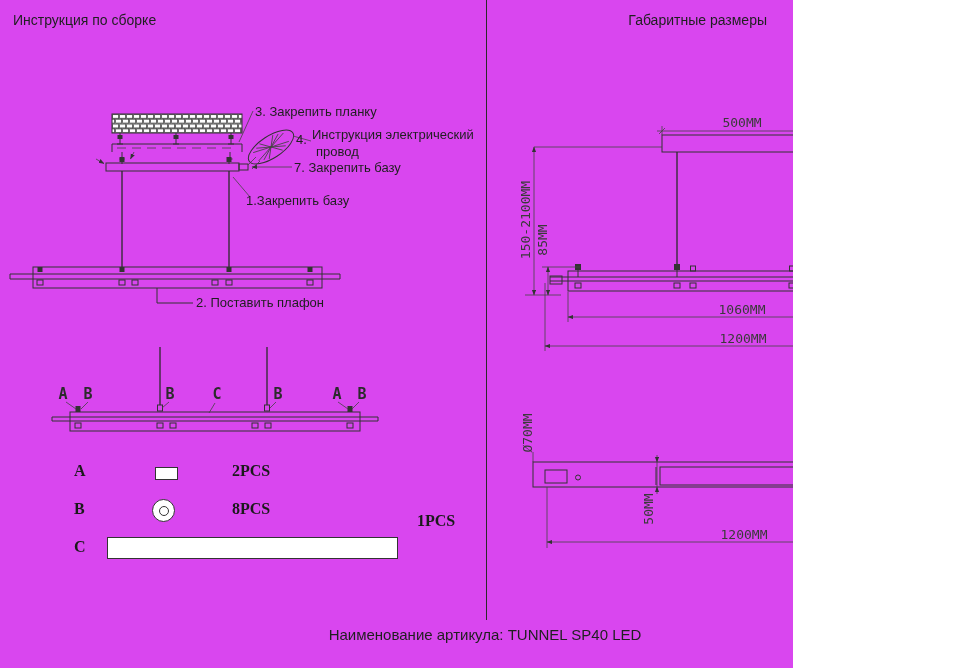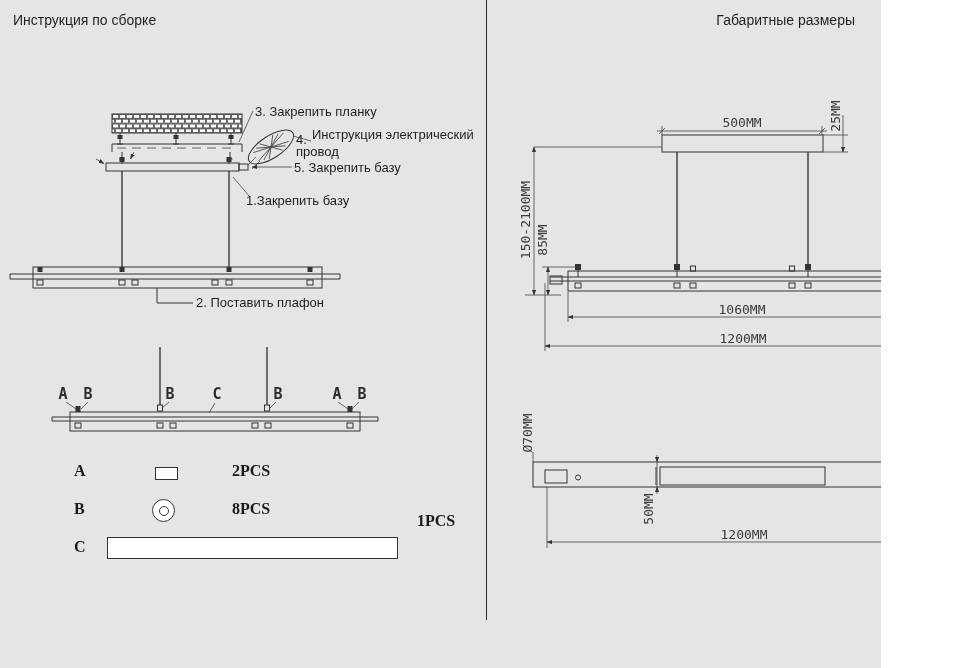--- a/index.html
+++ b/index.html
@@ -1,16 +1,16 @@
 <!DOCTYPE html>
 <html><head>
 <meta charset="utf-8">
 <style>
   html,body{margin:0;padding:0;background:#fff;}
-  #page{position:relative;width:881px;height:668px;background:#e5e5e5;overflow:hidden;
+  #page{position:relative;width:793px;height:668px;background:#d946ef;overflow:hidden;
         font-family:"Liberation Sans",sans-serif;color:#222;}
   svg{position:absolute;left:0;top:0;}
   .ln{fill:none;stroke:#333;stroke-width:1;}
   .thin{fill:none;stroke:#444;stroke-width:0.8;}
   .wire{fill:none;stroke:#2b2b2b;stroke-width:1.3;}
   .solid{fill:#333;stroke:none;}
   .t{position:absolute;white-space:nowrap;}
   .title{font-size:14px;color:#1f1f1f;}
   .step{font-size:13px;color:#1f1f1f;}
   .dim{font-size:13px;font-family:"DejaVu Sans Mono",monospace;color:#3a3a3a;}
@@ -262,22 +262,22 @@
   </svg>
 
   <div class="t title" style="left:13px;top:12px">Инструкция по сборке</div>
   <div class="t title" style="right:26px;top:12px;left:auto">Габаритные размеры</div>
 
   <div class="divider"></div>
 
   <div class="t step" style="left:255px;top:104px">3. Закрепить планку</div>
   <div class="t step" style="left:296px;top:132px">4.</div>
   <div class="t step" style="left:312px;top:127px">Инструкция электрический</div>
-  <div class="t step" style="left:296px;top:144px">провод</div>
-  <div class="t step" style="left:294px;top:160px">5. Закрепить базу</div>
+  <div class="t step" style="left:316px;top:144px">провод</div>
+  <div class="t step" style="left:294px;top:160px">7. Закрепить базу</div>
   <div class="t step" style="left:246px;top:193px">1.Закрепить базу</div>
   <div class="t step" style="left:196px;top:295px">2. Поставить плафон</div>
 
   <div class="t cad ctr" style="left:63px;top:394px">A</div>
   <div class="t cad ctr" style="left:88px;top:394px">B</div>
   <div class="t cad ctr" style="left:170px;top:394px">B</div>
   <div class="t cad ctr" style="left:217px;top:394px">C</div>
   <div class="t cad ctr" style="left:278px;top:394px">B</div>
   <div class="t cad ctr" style="left:337px;top:394px">A</div>
   <div class="t cad ctr" style="left:362px;top:394px">B</div>
@@ -298,13 +298,14 @@
   <div class="t dim ctr" style="left:742px;top:122px">500MM</div>
   <div class="t dim rot" style="left:835px;top:116px">25MM</div>
   <div class="t dim rot" style="left:525px;top:220px">150-2100MM</div>
   <div class="t dim rot" style="left:542px;top:240px">85MM</div>
   <div class="t dim ctr" style="left:742px;top:309px">1060MM</div>
   <div class="t dim ctr" style="left:743px;top:338px">1200MM</div>
   <div class="t dim rot" style="left:527px;top:433px">Ø70MM</div>
   <div class="t dim rot" style="left:648px;top:509px">50MM</div>
   <div class="t dim ctr" style="left:744px;top:534px">1200MM</div>
 
+  <div class="caption">Наименование артикула: TUNNEL SP40 LED</div>
 </div>
 
 </body></html>

